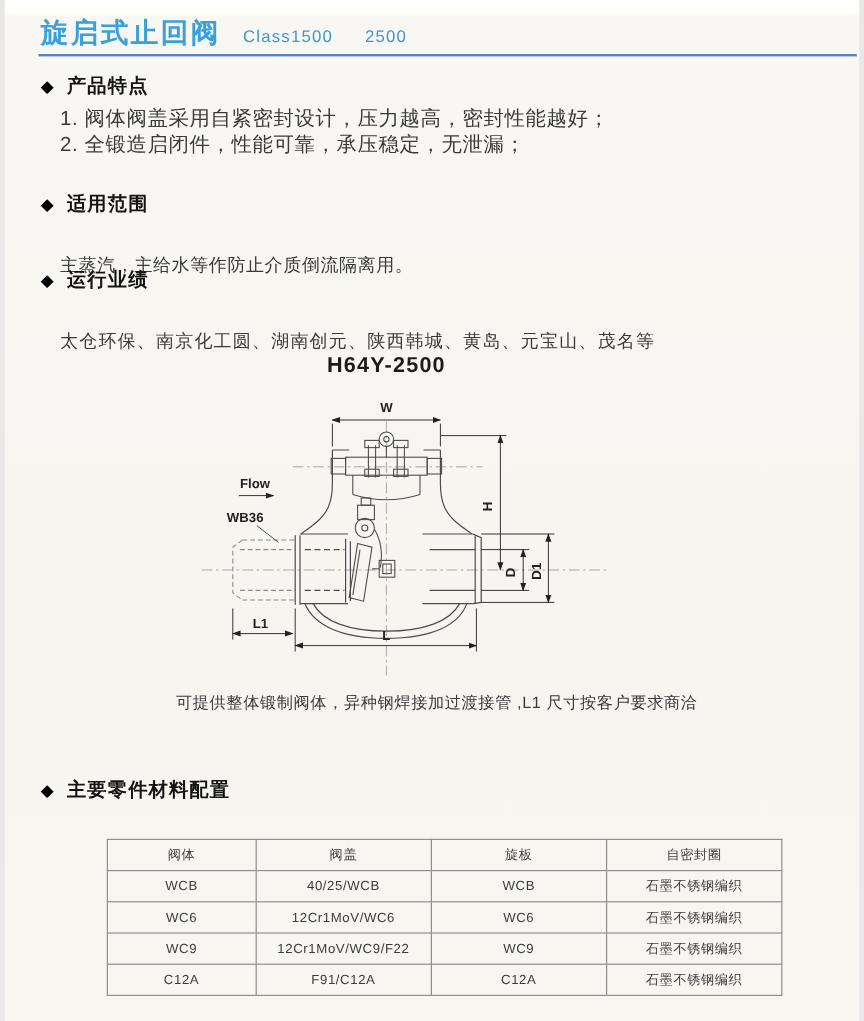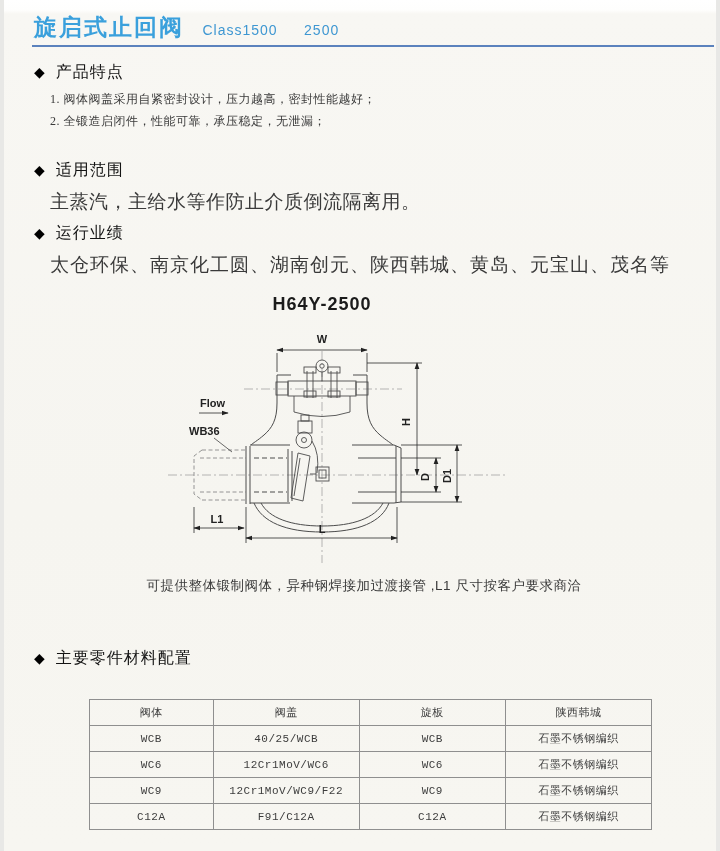--- a/index.html
+++ b/index.html
@@ -15,38 +15,38 @@
     overflow:hidden;
     color:#333;
   }
   
   .hdr{position:absolute;left:30px;top:12px;width:670px;}
   .hdr-title{display:inline-block;font-size:23px;font-weight:bold;color:#3aa0dc;letter-spacing:2px;}
   .hdr-class{display:inline-block;font-size:14px;color:#3e97d2;margin-left:14px;letter-spacing:1px;}
   .hdr-class + .hdr-class{margin-left:22px;}
   .hdr-rule{position:absolute;left:28px;top:45px;width:682px;height:2px;background:#5b82bd;}
   
-  .sec-head{position:absolute;left:30px;font-size:16px;font-weight:normal;color:#141414;letter-spacing:1px;}
+  .sec-head{position:absolute;left:30px;font-size:16px;font-weight:bold;color:#141414;letter-spacing:1px;}
   .sec-head .dia{font-size:14px;margin-right:10px;color:#000;}
-  .body-text{position:absolute;font-size:19px;color:#3a3a3a;letter-spacing:0.5px;}
-  .feat-list{position:absolute;left:46px;top:88px;font-size:12px;color:#3a3a3a;line-height:22px;letter-spacing:0.5px;font-family:Liberation Serif, serif;}
+  .body-text{position:absolute;font-size:15px;color:#3a3a3a;letter-spacing:0.5px;margin-top:23px;}
+  .feat-list{position:absolute;left:46px;top:88px;font-size:17px;color:#3a3a3a;line-height:22px;letter-spacing:0.5px;}
   
   .model-title{position:absolute;left:0;top:294px;width:636px;text-align:center;font-size:18px;font-weight:bold;color:#1b1b1b;letter-spacing:1px;}
   svg.diagram{position:absolute;left:100px;top:325px;}
   svg.diagram text{font-family:"Liberation Sans","DejaVu Sans",sans-serif;font-size:11px;font-weight:bold;fill:#222;}
   .note{position:absolute;left:0;top:577px;width:720px;text-align:center;font-size:13.5px;color:#3a3a3a;letter-spacing:0.5px;}
   
   table.mats{
     position:absolute;left:85px;top:699px;width:563px;
     border-collapse:collapse;table-layout:fixed;
     font-size:11px;color:#3c3c3c;
   }
   table.mats th,table.mats td{
     border:1px solid #8f8f8f;height:25px;text-align:center;
-    font-weight:normal;padding:0 2px;letter-spacing:0.5px;font-family:Liberation Mono, monospace;
+    font-weight:normal;padding:0 2px;letter-spacing:0.5px;
   }
 </style>
 </head>
 <body>
 
 <div class="page">
 
   <div class="hdr">
     <span class="hdr-title">旋启式止回阀</span>
     <span class="hdr-class">Class1500</span>
@@ -213,21 +213,21 @@
         <col style="width:22%">
         <col style="width:26%">
         <col style="width:26%">
         <col style="width:26%">
       </colgroup>
     <thead>
       <tr>
         <th>阀体</th>
         <th>阀盖</th>
         <th>旋板</th>
-        <th>陕西韩城</th>
+        <th>自密封圈</th>
       </tr>
     </thead>
     <tbody>
       <tr>
         <td>WCB</td>
         <td>40/25/WCB</td>
         <td>WCB</td>
         <td>石墨不锈钢编织</td>
       </tr>
       <tr>

